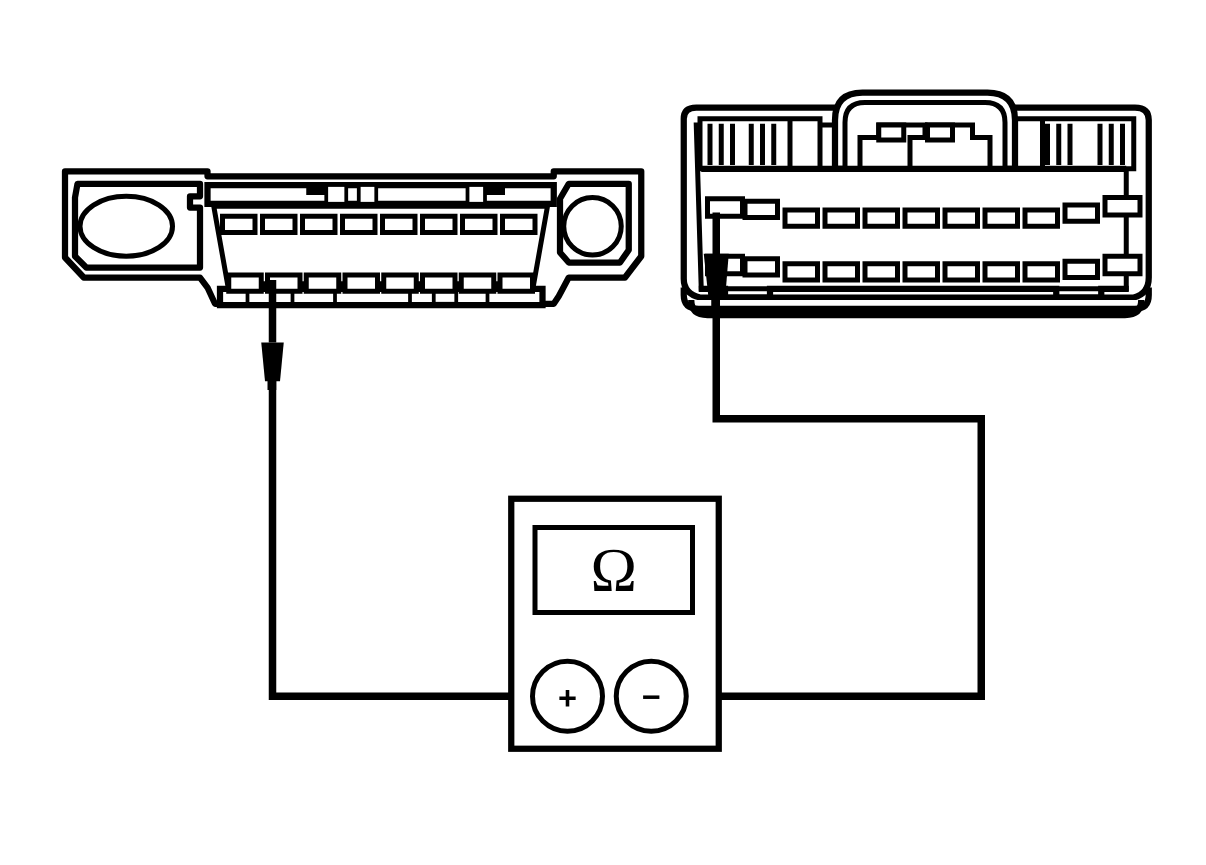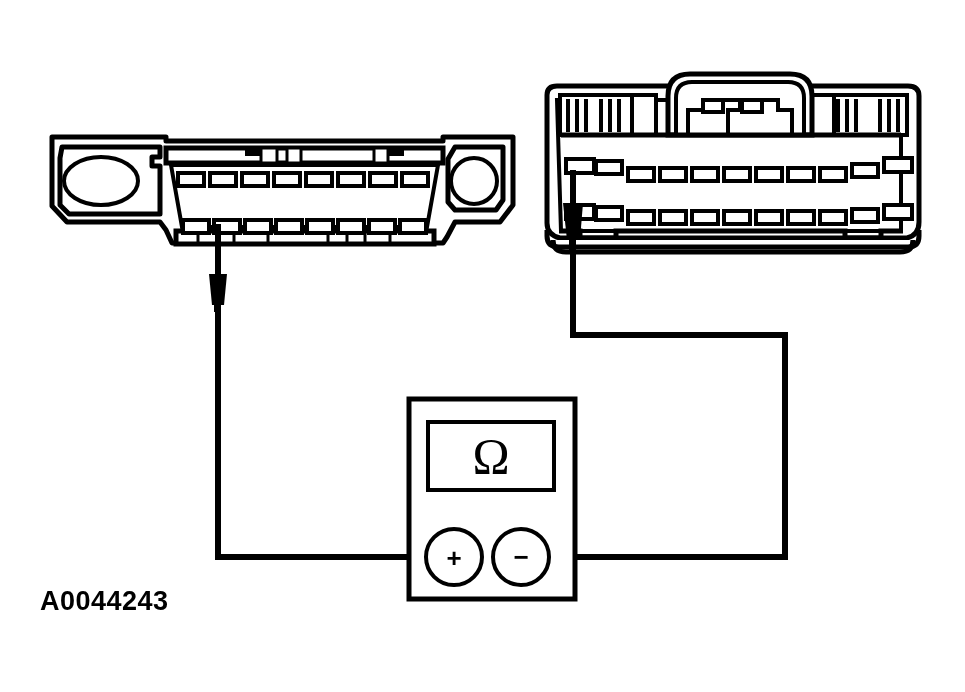--- a/index.html
+++ b/index.html
@@ -275,15 +275,14 @@
 
       <circle cx="454" cy="557" r="28" fill="#ffffff" stroke="#000000" stroke-width="4"></circle>
       <text class="sign-text" x="454" y="567" text-anchor="middle">+</text>
 
       <circle cx="521" cy="557" r="28" fill="#ffffff" stroke="#000000" stroke-width="4"></circle>
       <text class="sign-text" x="521" y="566" text-anchor="middle">−</text>
     </g>
 
   </svg>
 
-  <div class="fig-label">A0044243</div>
 
 </div>
 
 </body></html>

